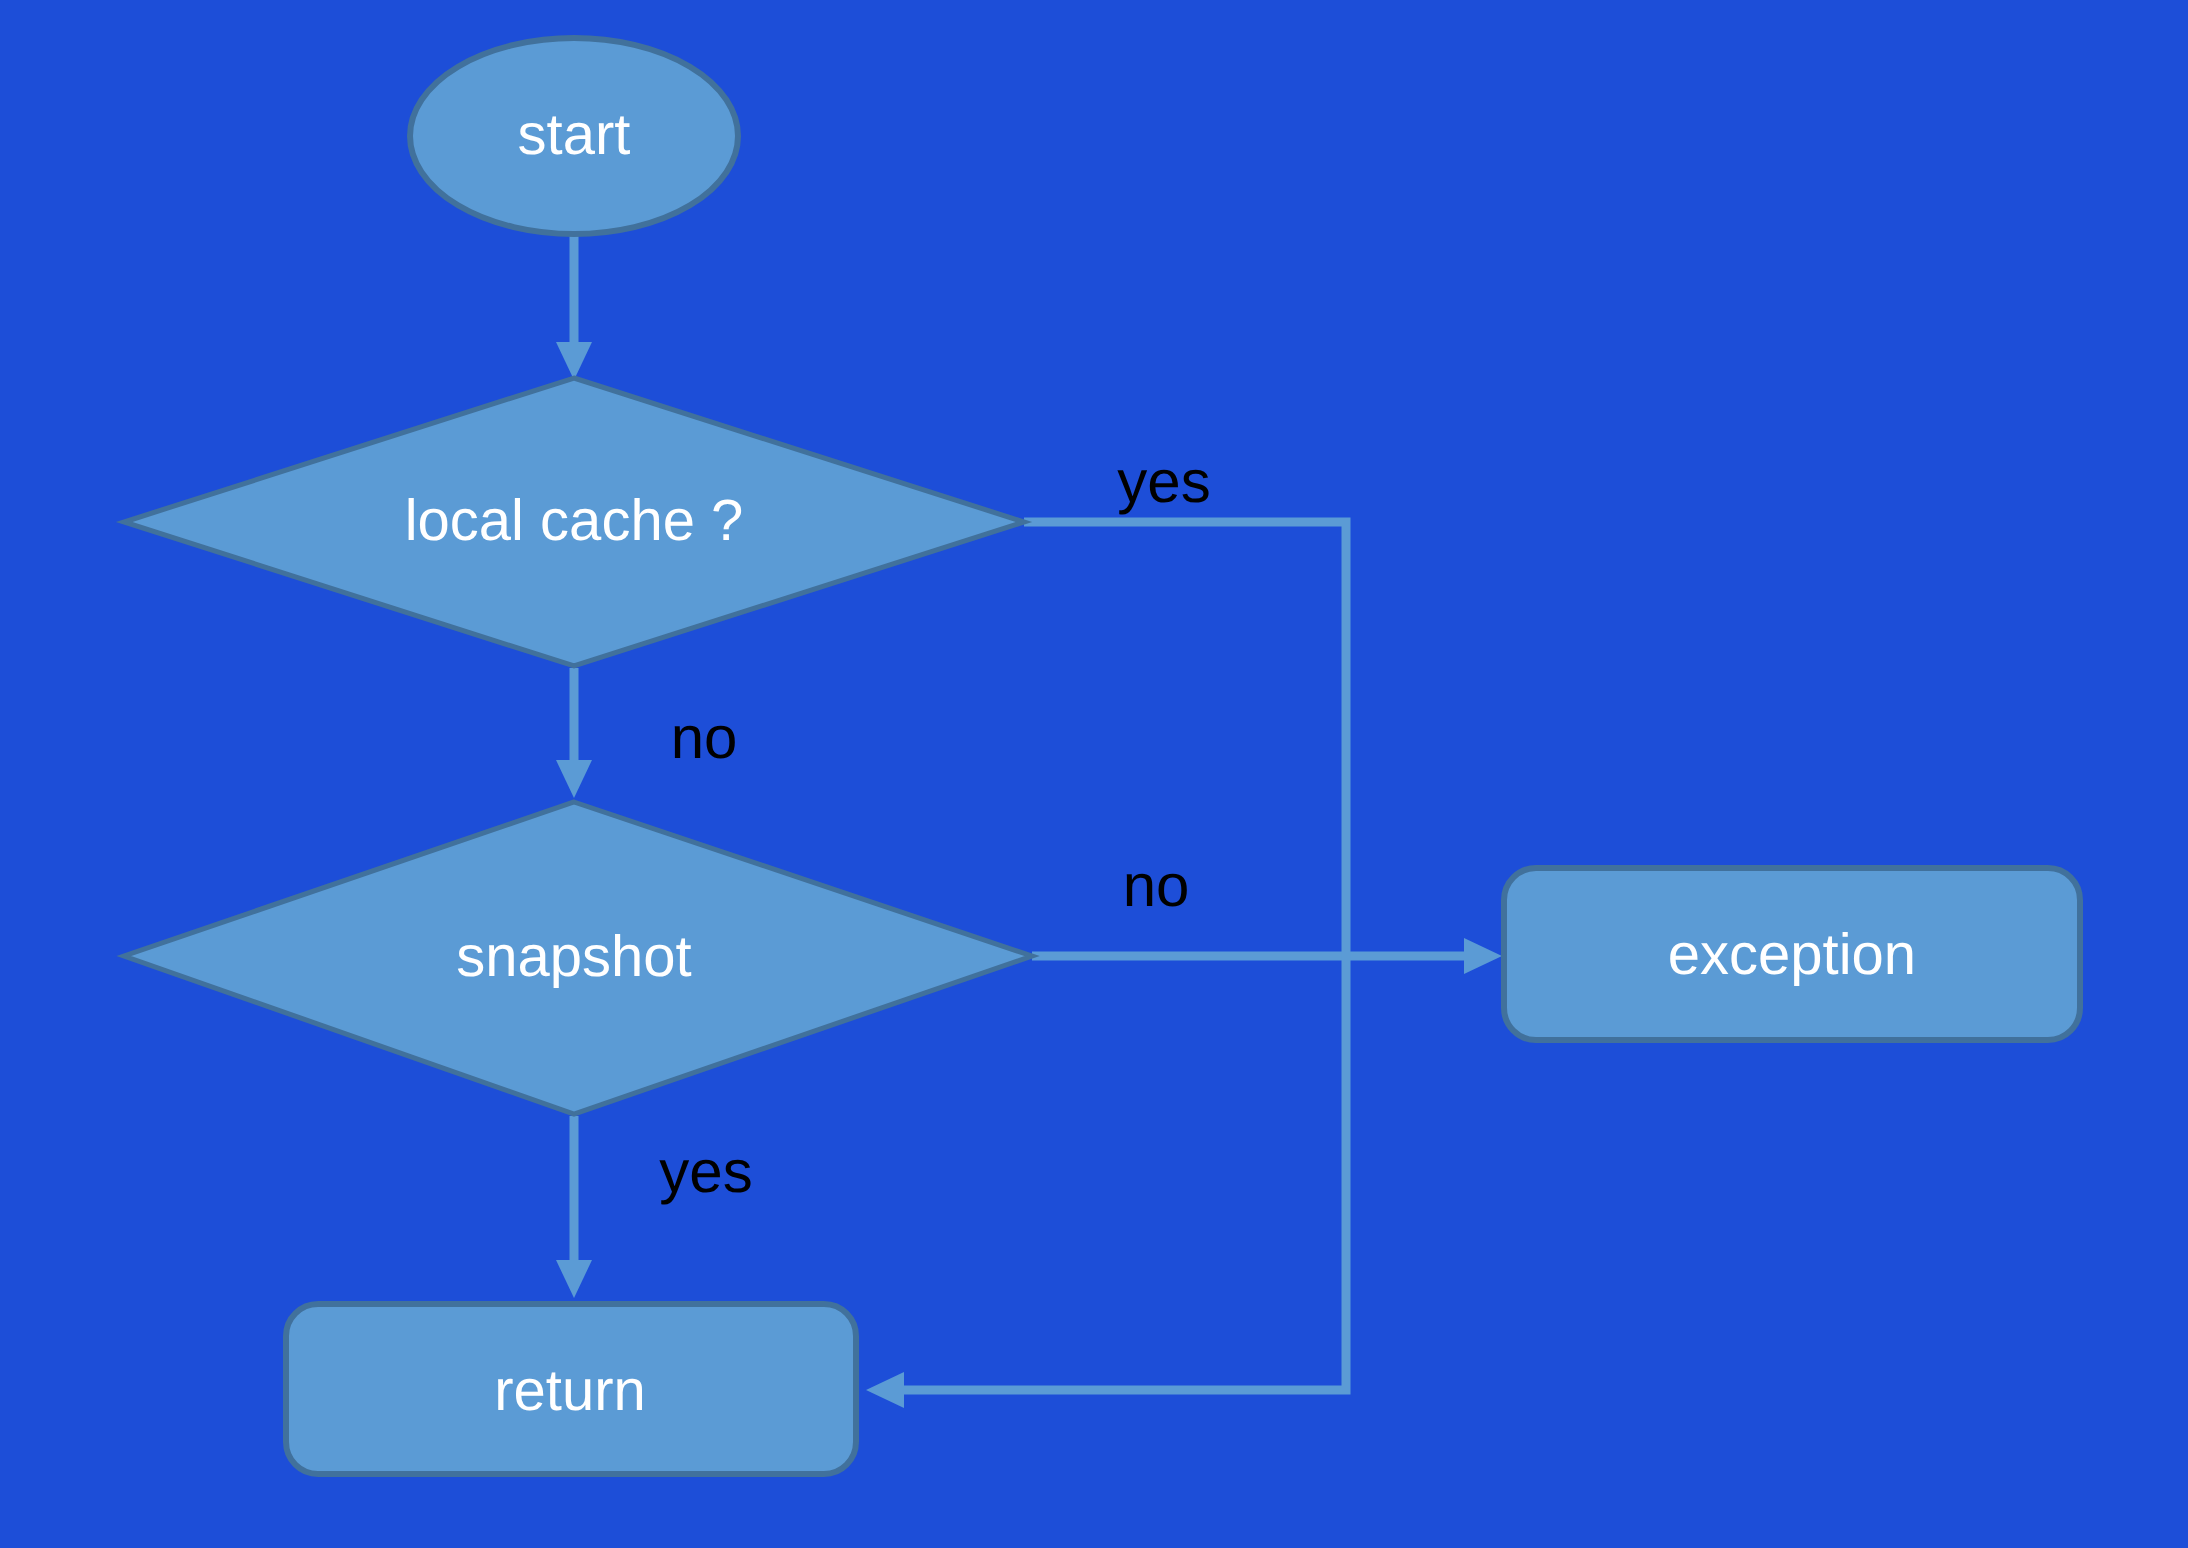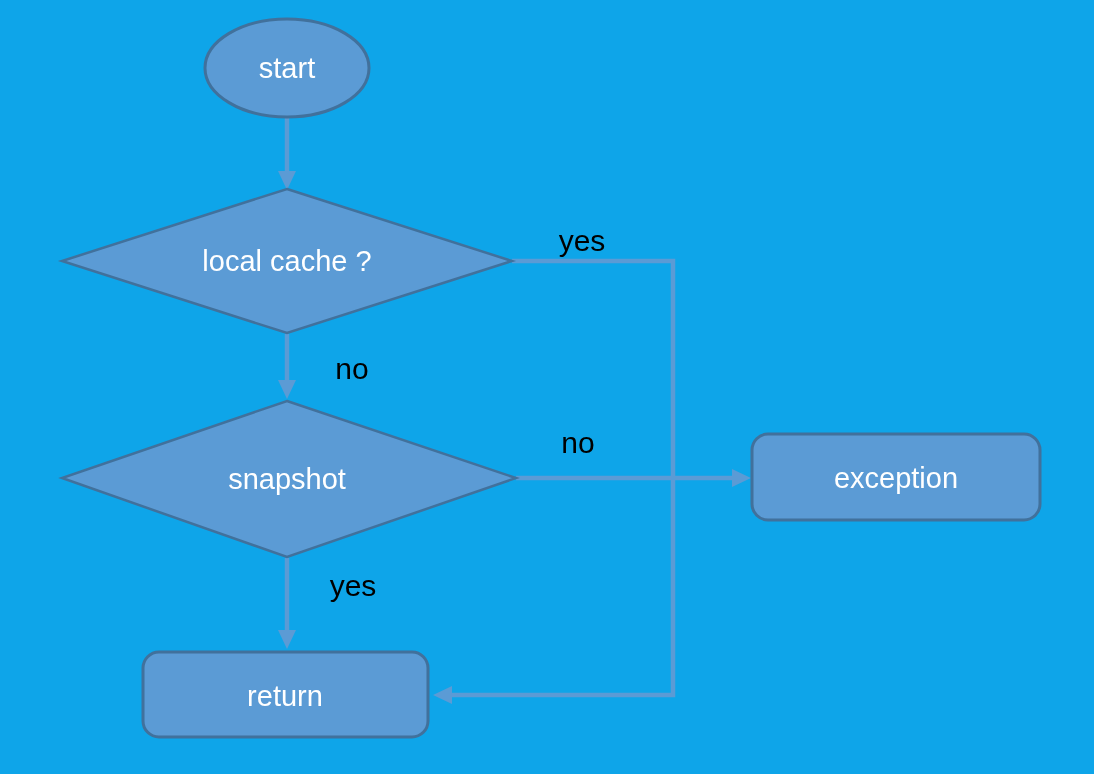--- a/index.html
+++ b/index.html
@@ -4,21 +4,21 @@
 <style>
   html, body {
     margin: 0;
     padding: 0;
     background: #FFFFFF;
   }
   .canvas {
     position: relative;
     width: 1094px;
     height: 774px;
-    background: #0ea5e9;
+    background: #1d4ed8;
     overflow: hidden;
     font-family: "Liberation Sans", sans-serif;
   }
   svg { display: block; }
   .node-shape {
     fill: #5B9BD5;
     stroke: #41719C;
   }
   .connector {
     stroke: #5B9BD5;

